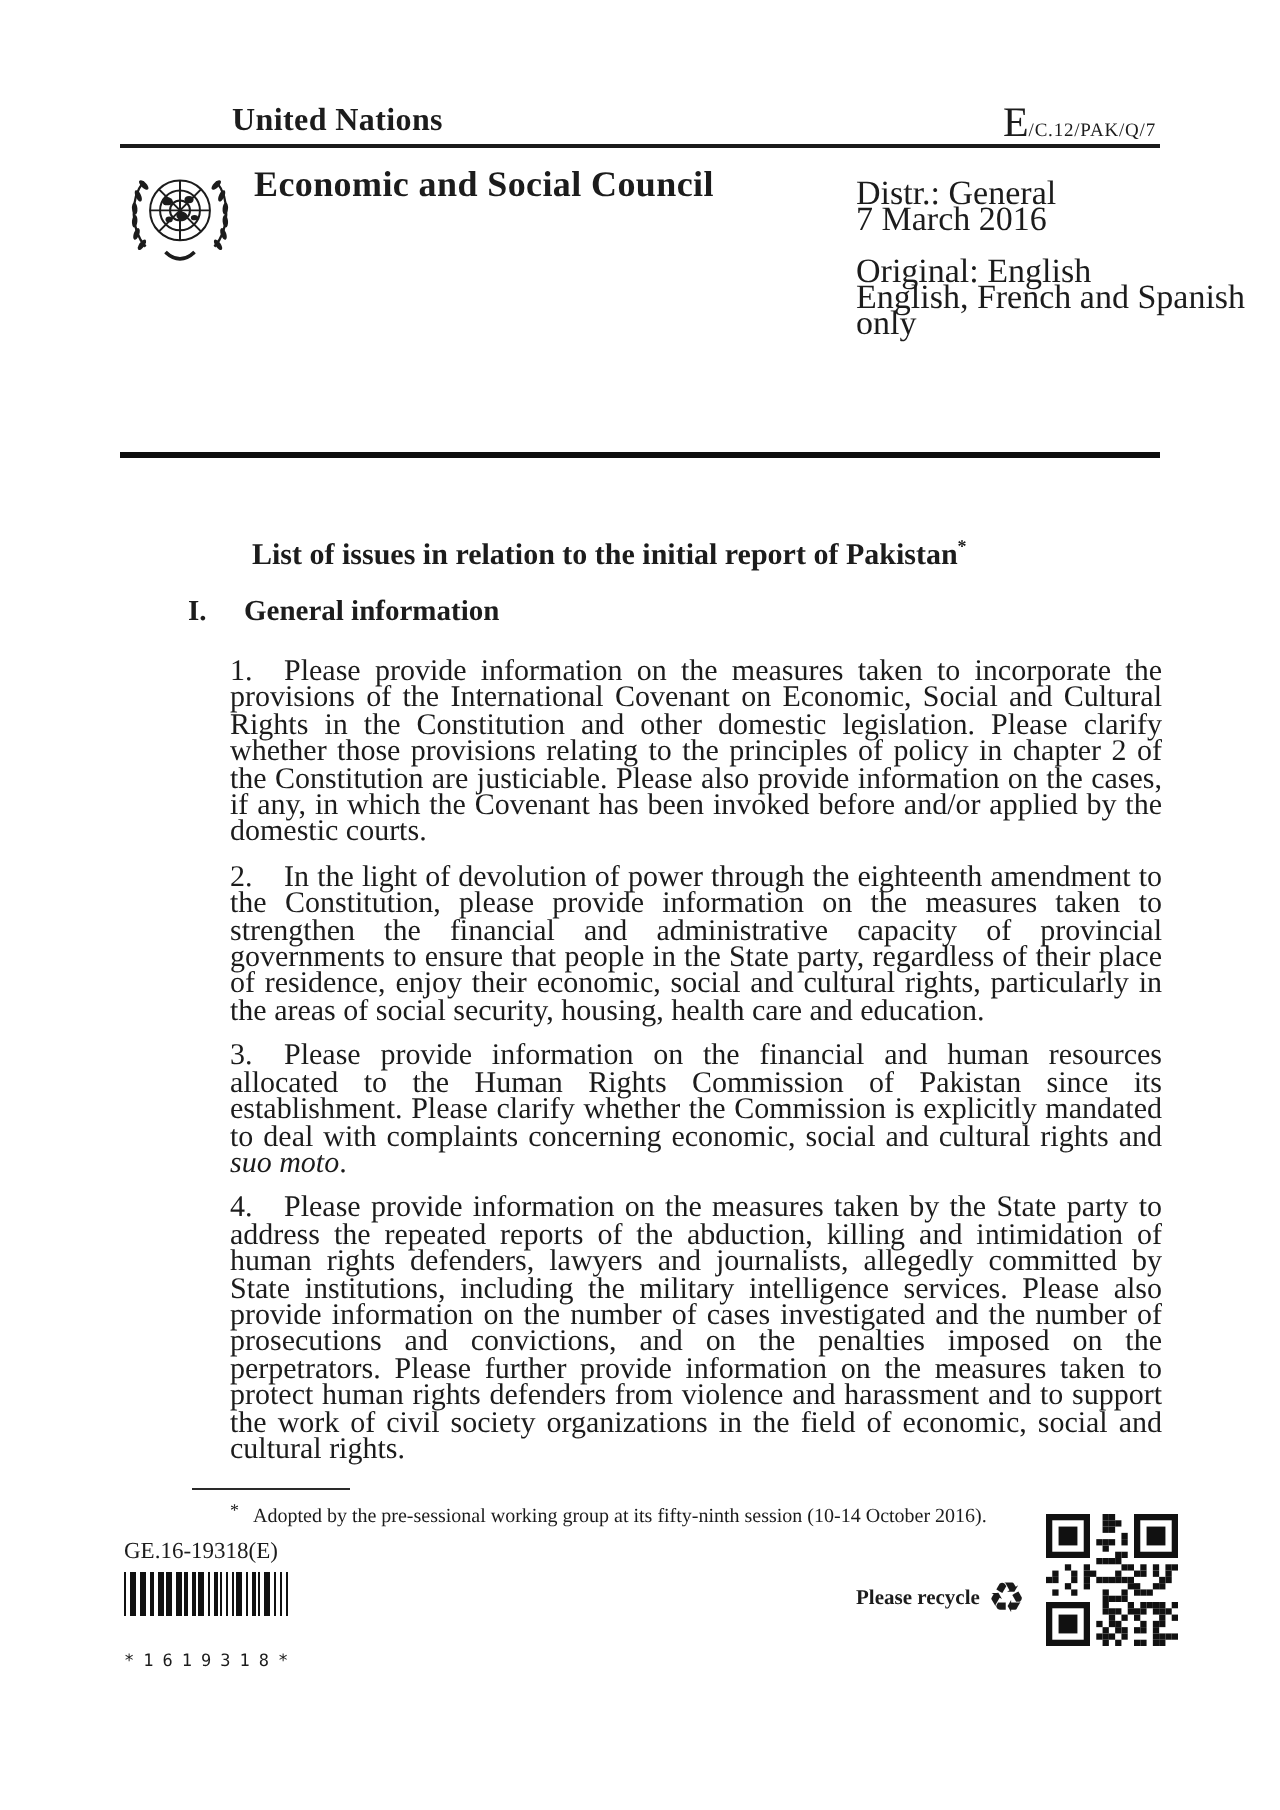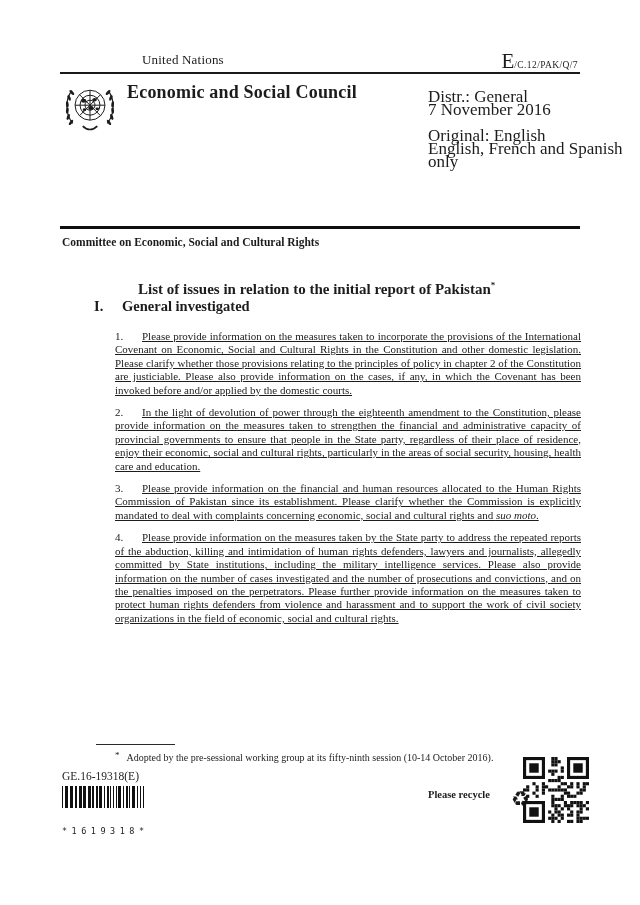--- a/index.html
+++ b/index.html
@@ -7,53 +7,53 @@
     width: 640px; height: 905px;
     background: #ffffff;
     font-family: "Liberation Serif", "DejaVu Serif", serif;
     color: #1c1c1c;
     position: relative;
     overflow: hidden;
   }
   .page { position: absolute; inset: 0; }
 
   
-  .un-name { position: absolute; left: 142px; top: 52px; font-size: 13px; font-weight: normal; letter-spacing: 0.2px; }
+  .un-name { position: absolute; left: 116px; top: 52px; font-size: 16px; font-weight: bold; letter-spacing: 0.2px; }
   .doc-symbol { position: absolute; right: 62px; top: 49px; white-space: nowrap; }
   .sym-e { font-size: 21px; }
   .sym-rest { font-size: 9.5px; letter-spacing: 0.4px; }
   .rule-thin { position: absolute; left: 60px; top: 72px; width: 520px; height: 1.5px; background: #1a1a1a; }
   .emblem { position: absolute; left: 61px; top: 76px; width: 58px; height: 62px; }
   .emblem svg { width: 100%; height: 100%; }
   .council { position: absolute; left: 127px; top: 82px; margin: 0; font-size: 18px; font-weight: bold; letter-spacing: 0.2px; }
   .distr-block { position: absolute; left: 428px; top: 90px; font-size: 17px; line-height: 13px; }
   .distr-block .gap { height: 13px; }
   .rule-thick { position: absolute; left: 60px; top: 226px; width: 520px; height: 2.5px; background: #0e0e0e; }
 
   
   .committee { position: absolute; left: 62px; top: 236px; font-size: 11.5px; font-weight: bold; }
-  .doc-title { position: absolute; left: 122px; top: 264px; margin: 16px; font-size: 15px; font-weight: bold; }
+  .doc-title { position: absolute; left: 122px; top: 264px; margin: 4px; font-size: 15px; font-weight: bold; }
   .doc-title sup { font-size: 9px; }
   .section-head { position: absolute; top: 298px; left: 0; width: 640px; font-weight: bold; font-size: 14.5px; }
   .sec-num { position: absolute; left: 94px; }
   .sec-title { position: absolute; left: 122px; }
-  .content { position: absolute; left: 115px; top: 330px; width: 466px; font-size: 11px; line-height: 13.4px; text-decoration: underline; }
+  .content { position: absolute; left: 115px; top: 330px; width: 466px; font-size: 15px; line-height: 13.4px; }
   .para { margin: 0 0 9px 0; text-align: justify; }
   .pnum { display: inline-block; width: 27px; }
   .para em { font-style: italic; }
 
   
   .footnote-rule { position: absolute; left: 96px; top: 744px; width: 79px; height: 1.2px; background: #2a2a2a; }
   .footnote { position: absolute; left: 115px; top: 750px; width: 450px; font-size: 10px; }
   .fn-marker { font-size: 9px; vertical-align: 3px; margin-right: 7px; }
   .ge-number { position: absolute; left: 62px; top: 770px; font-size: 11.5px; }
   .barcode { position: absolute; left: 62px; top: 786px; width: 88px; }
   .barcode svg { display: block; width: 86px; height: 22px; }
   .barcode-text { font-family: "DejaVu Sans Mono", monospace; font-size: 8.5px; letter-spacing: 4.5px; margin-top: 18px; white-space: nowrap; }
-  .recycle-row { position: absolute; left: 428px; top: 789px; display: flex; gap: 21px; }
+  .recycle-row { position: absolute; left: 428px; top: 789px; display: flex; align-items: center; gap: 4px; }
   .recycle-label { font-size: 10.5px; font-weight: bold; }
   .recycle-glyph { font-family: "DejaVu Sans", sans-serif; font-size: 21px; line-height: 21px; color: #1a1a1a; }
   .qr { position: absolute; left: 523px; top: 757px; width: 66px; height: 66px; }
   .qr svg { width: 100%; height: 100%; }
 </style>
 </head>
 <body>
 
 <div class="page">
 
@@ -100,35 +100,34 @@
         <ellipse cx="26" cy="35" rx="2" ry="1.6"></ellipse>
         <ellipse cx="40" cy="34" rx="2" ry="1.5"></ellipse>
       </g>
     </svg>
   </div>
 
   <h1 class="council">Economic and Social Council</h1>
 
   <div class="distr-block">
     <div>Distr.: General</div>
-    <div>7 November 2016</div>
+    <div>7 March 2016</div>
     <div class="gap"></div>
     <div>Original: English</div>
     <div>English, French and Spanish only</div>
   </div>
 
   <div class="rule-thick"></div>
 
-  <div class="committee">Committee on Economic, Social and Cultural Rights</div>
 
   <h2 class="doc-title"><span>List of issues in relation to the initial report of Pakistan</span><sup>*</sup></h2>
 
   <div class="section-head">
     <span class="sec-num">I.</span>
-    <span class="sec-title">General investigated</span>
+    <span class="sec-title">General information</span>
   </div>
 
   <div class="content">
     <p class="para"><span class="pnum">1.</span><span>Please provide information on the measures taken to incorporate the provisions of the International Covenant on Economic, Social and Cultural Rights in the Constitution and other domestic legislation. Please clarify whether those provisions relating to the principles of policy in chapter 2 of the Constitution are justiciable. Please also provide information on the cases, if any, in which the Covenant has been invoked before and/or applied by the domestic courts.</span></p>
     <p class="para"><span class="pnum">2.</span><span>In the light of devolution of power through the eighteenth amendment to the Constitution, please provide information on the measures taken to strengthen the financial and administrative capacity of provincial governments to ensure that people in the State party, regardless of their place of residence, enjoy their economic, social and cultural rights, particularly in the areas of social security, housing, health care and education.</span></p>
     <p class="para"><span class="pnum">3.</span><span>Please provide information on the financial and human resources allocated to the Human Rights Commission of Pakistan since its establishment. Please clarify whether the Commission is explicitly mandated to deal with complaints concerning economic, social and cultural rights and </span><em>suo moto</em><span>.</span></p>
     <p class="para"><span class="pnum">4.</span><span>Please provide information on the measures taken by the State party to address the repeated reports of the abduction, killing and intimidation of human rights defenders, lawyers and journalists, allegedly committed by State institutions, including the military intelligence services. Please also provide information on the number of cases investigated and the number of prosecutions and convictions, and on the penalties imposed on the perpetrators. Please further provide information on the measures taken to protect human rights defenders from violence and harassment and to support the work of civil society organizations in the field of economic, social and cultural rights.</span></p>
   </div>
 
   <div class="footnote-rule"></div>

